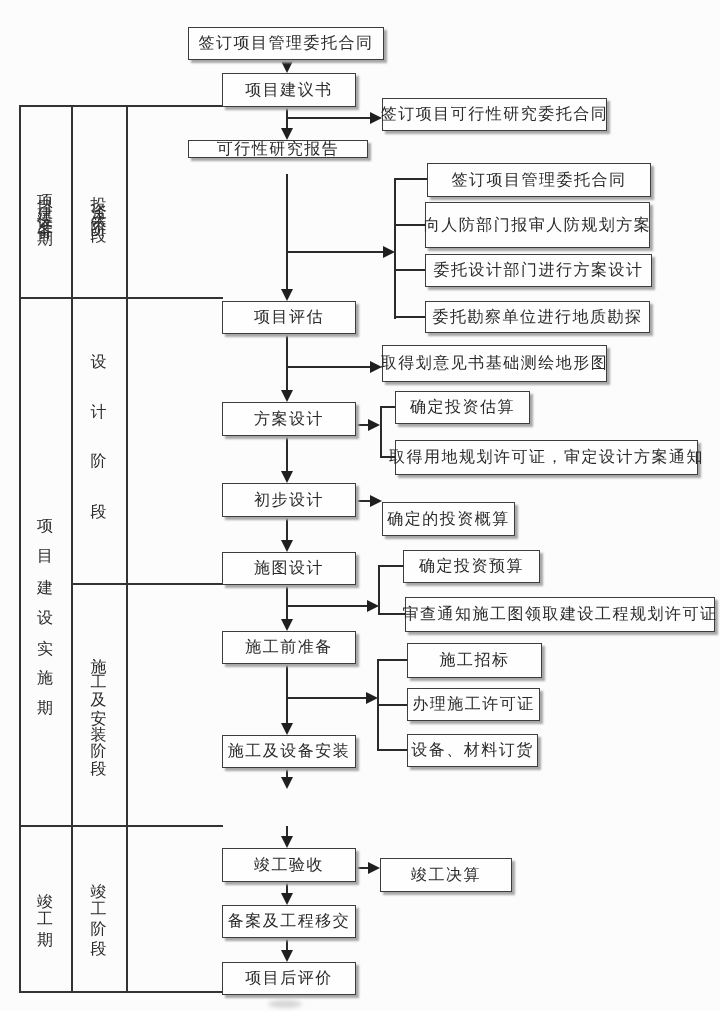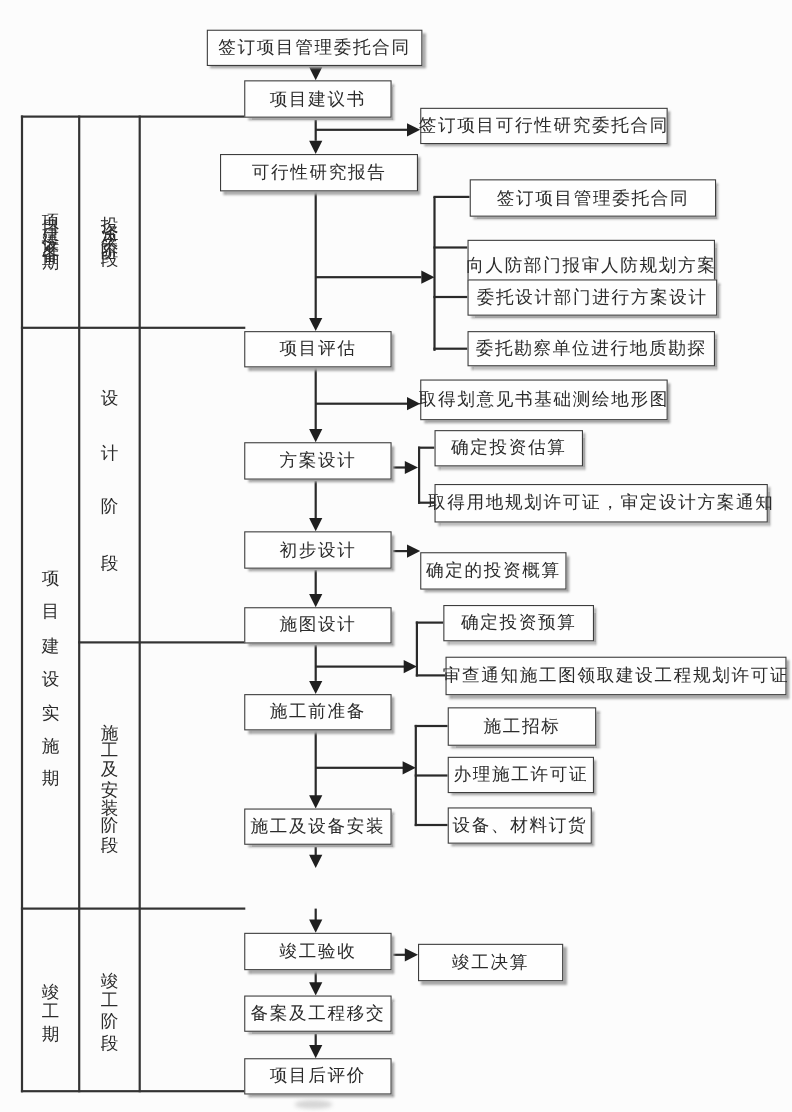--- a/index.html
+++ b/index.html
@@ -125,21 +125,21 @@
 
   <div class="vline" style="left:286px;top:938px;height:13px;"></div>
   <div class="arr-d" style="left:281px;top:950px;"></div>
 
   <div class="box" style="left:188px;top:27px;width:196px;height:33px;">
     <span>签订项目管理委托合同</span>
   </div>
   <div class="box" style="left:222px;top:73px;width:134px;height:34px;">
     <span>项目建议书</span>
   </div>
-  <div class="box" style="left:200px;top:140px;width:180px;height:34px;">
+  <div class="box" style="left:188px;top:140px;width:180px;height:18px;">
     <span>可行性研究报告</span>
   </div>
   <div class="box" style="left:222px;top:301px;width:134px;height:33px;">
     <span>项目评估</span>
   </div>
   <div class="box" style="left:222px;top:402px;width:134px;height:34px;">
     <span>方案设计</span>
   </div>
   <div class="box" style="left:222px;top:483px;width:134px;height:34px;">
     <span>初步设计</span>
@@ -162,21 +162,21 @@
   <div class="box" style="left:222px;top:962px;width:134px;height:33px;">
     <span>项目后评价</span>
   </div>
 
   <div class="box" style="left:382px;top:98px;width:225px;height:33px;">
     <span>签订项目可行性研究委托合同</span>
   </div>
   <div class="box" style="left:427px;top:163px;width:224px;height:34px;">
     <span>签订项目管理委托合同</span>
   </div>
-  <div class="box" style="left:425px;top:218px;width:225px;height:46px;">
+  <div class="box" style="left:425px;top:202px;width:225px;height:46px;">
     <span>向人防部门报审人防规划方案</span>
   </div>
   <div class="box" style="left:425px;top:254px;width:227px;height:33px;">
     <span>委托设计部门进行方案设计</span>
   </div>
   <div class="box" style="left:425px;top:301px;width:225px;height:32px;">
     <span>委托勘察单位进行地质勘探</span>
   </div>
   <div class="box" style="left:382px;top:345px;width:225px;height:37px;">
     <span>取得划意见书基础测绘地形图</span>

